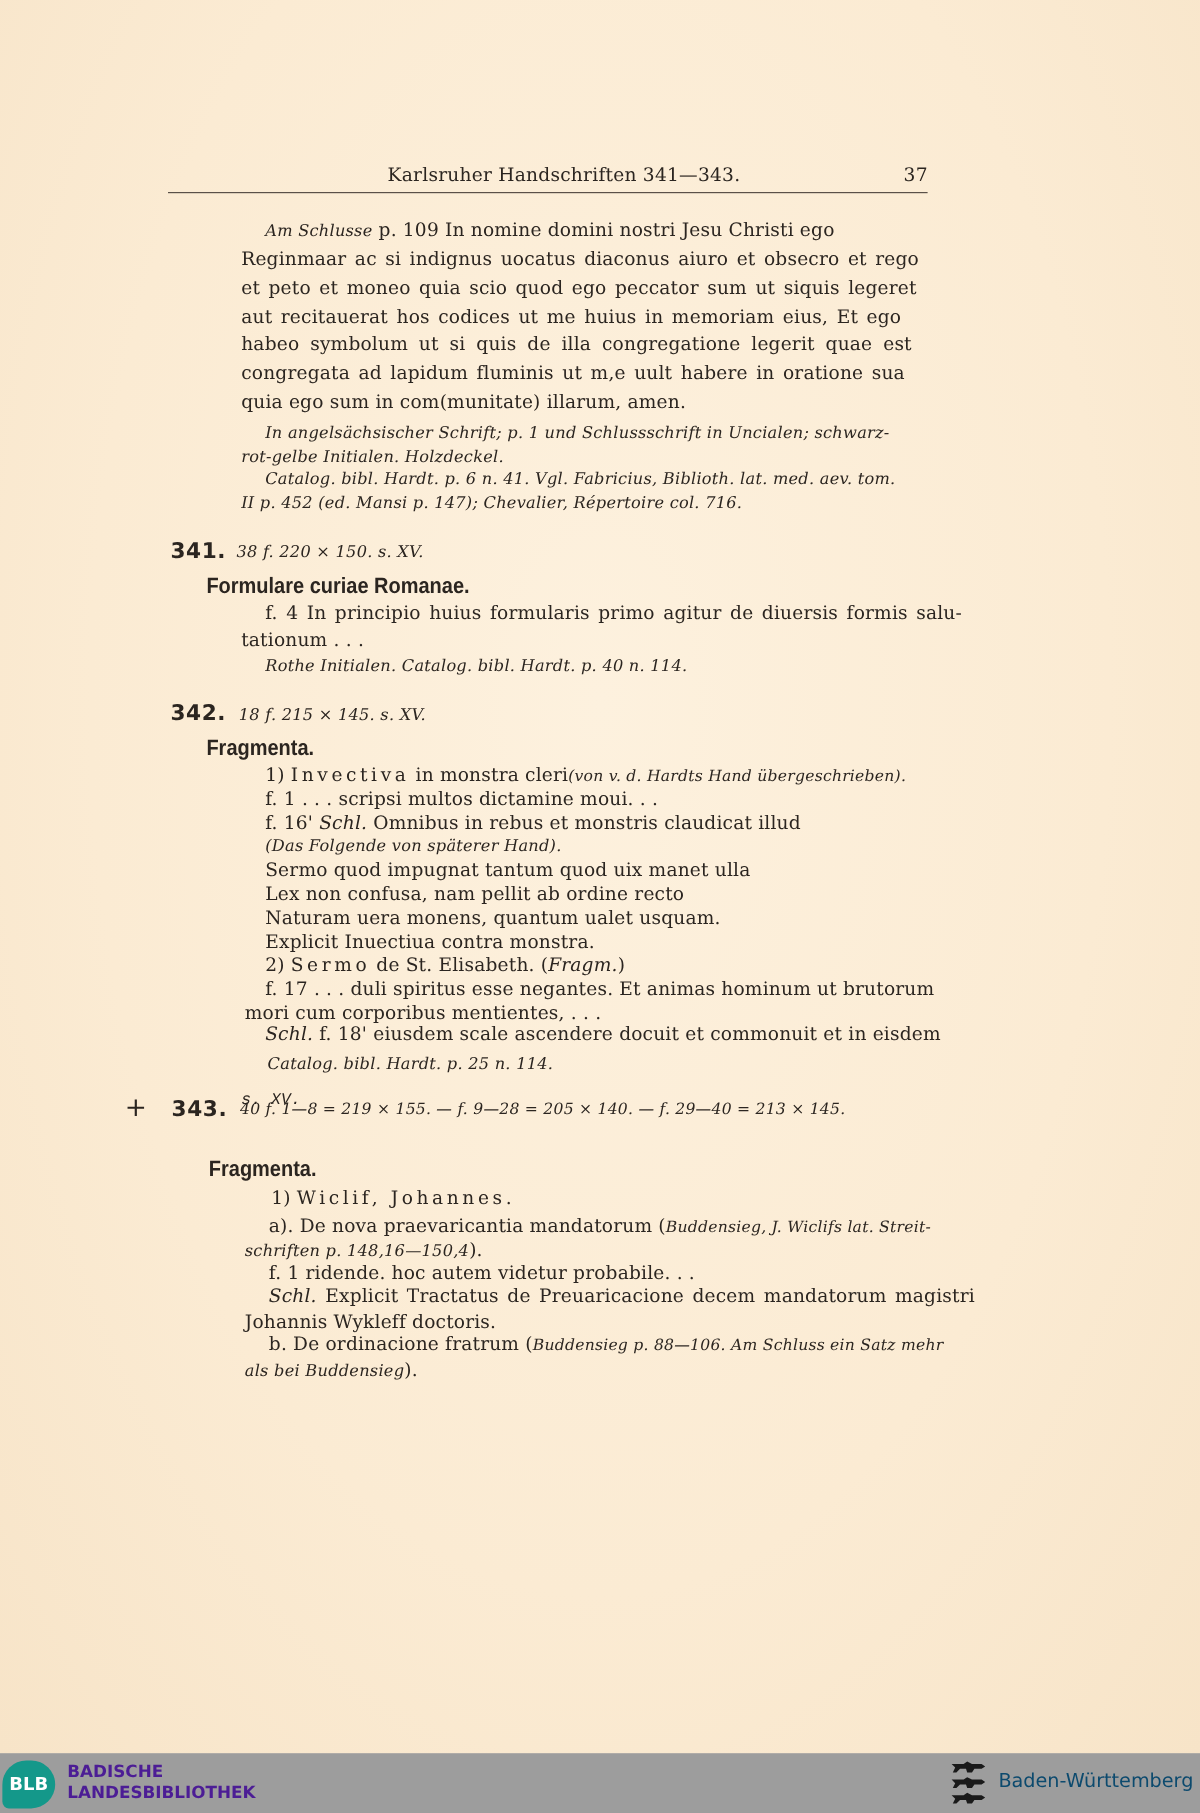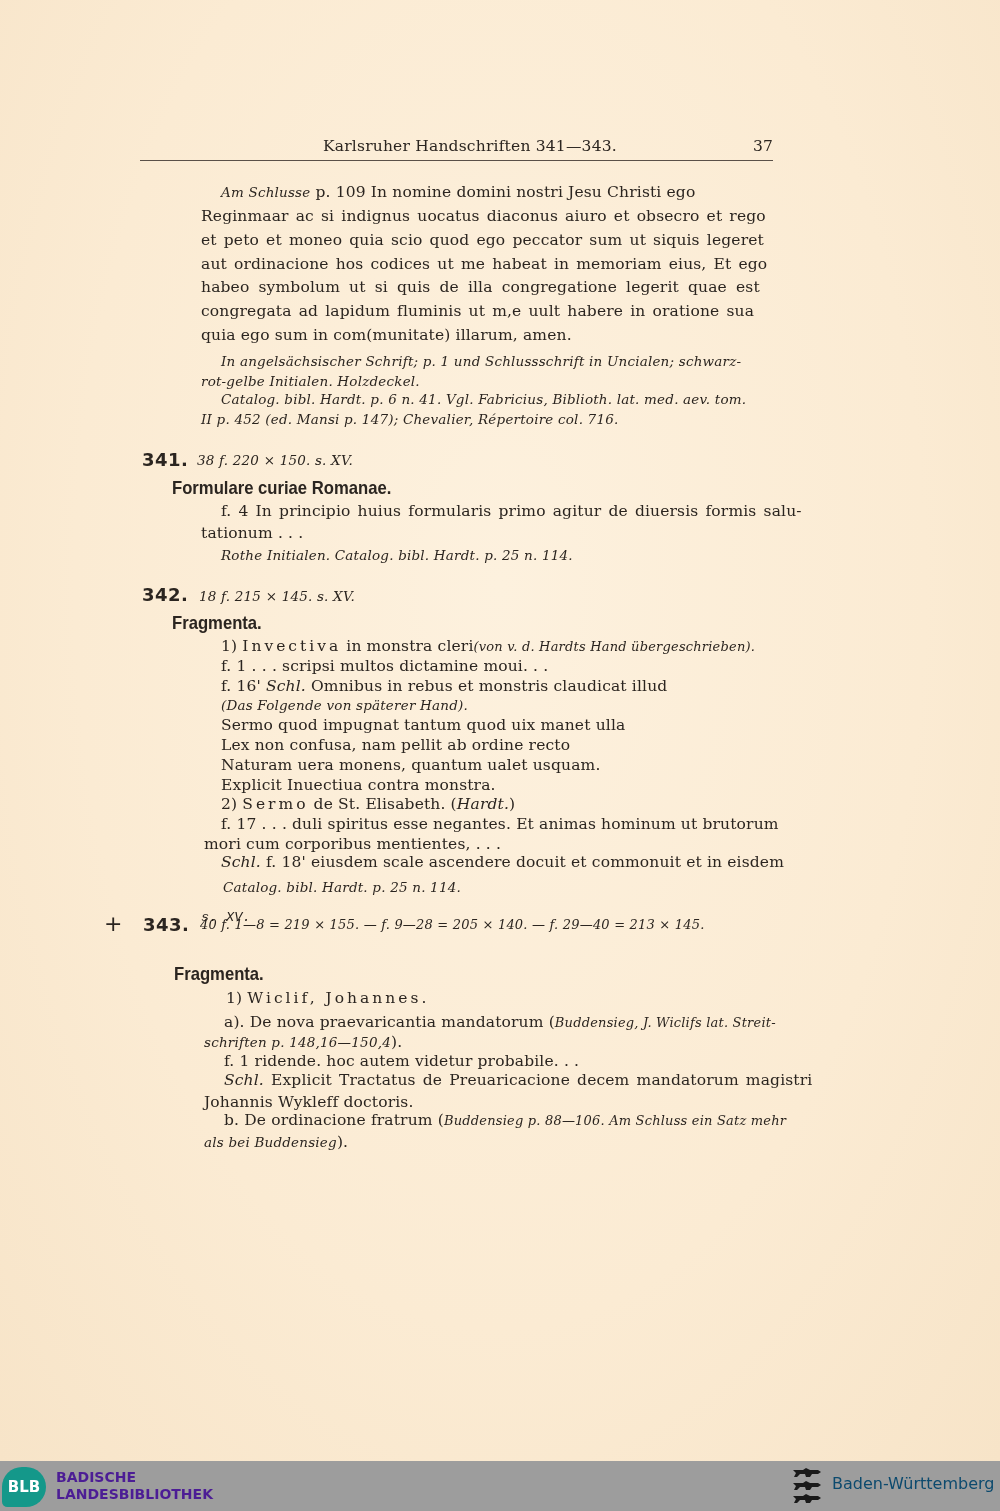--- a/index.html
+++ b/index.html
@@ -36,55 +36,55 @@
 
   <div class="abs hdr" style="left:323px;top:137px;">Karlsruher Handschriften 341—343.</div>
   <div class="abs hdr" style="left:753px;top:137px;">37</div>
   <div class="rule"></div>
 
   <div class="abs txt" style="left:221px;top:183px;">
     <span class="sm">Am Schlusse</span><span> p. 109 In nomine domini nostri Jesu Christi ego</span>
   </div>
   <div class="abs txt" style="left:201px;top:207px;word-spacing:2px;">Reginmaar ac si indignus uocatus diaconus aiuro et obsecro et rego</div>
   <div class="abs txt" style="left:201px;top:231px;word-spacing:2px;">et peto et moneo quia scio quod ego peccator sum ut siquis legeret</div>
-  <div class="abs txt" style="left:201px;top:255px;word-spacing:2px;">aut ordinacione hos codices ut me habeat in memoriam eius, Et ego</div>
+  <div class="abs txt" style="left:201px;top:255px;word-spacing:2px;">aut recitauerat hos codices ut me huius in memoriam eius, Et ego</div>
   <div class="abs txt" style="left:201px;top:278px;word-spacing:4px;">habeo symbolum ut si quis de illa congregatione legerit quae est</div>
   <div class="abs txt" style="left:201px;top:302px;word-spacing:2px;">congregata ad lapidum fluminis ut m,e uult habere in oratione sua</div>
   <div class="abs txt" style="left:201px;top:326px;text-align:right;">quia ego sum in com(munitate) illarum, amen.</div>
 
   <div class="abs sm" style="left:221px;top:353px;">In angelsächsischer Schrift; p. 1 und Schlussschrift in Uncialen; schwarz-</div>
   <div class="abs sm" style="left:201px;top:373px;">rot-gelbe Initialen. Holzdeckel.</div>
   <div class="abs sm" style="left:221px;top:391px;">Catalog. bibl. Hardt. p. 6 n. 41. Vgl. Fabricius, Biblioth. lat. med. aev. tom.</div>
   <div class="abs sm" style="left:201px;top:411px;">II p. 452 (ed. Mansi p. 147); Chevalier, Répertoire col. 716.</div>
 
   <div class="abs num" style="left:142px;top:449px;">341.</div>
   <div class="abs sm" style="left:197px;top:452px;">38 f. 220 ⨯ 150. s. XV.</div>
   <div class="abs title" style="left:172px;top:477px;">Formulare curiae Romanae.</div>
   <div class="abs txt" style="left:221px;top:502px;word-spacing:2px;">f. 4 In principio huius formularis primo agitur de diuersis formis salu-</div>
   <div class="abs txt" style="left:201px;top:524px;">tationum . . .</div>
-  <div class="abs sm" style="left:221px;top:547px;">Rothe Initialen. Catalog. bibl. Hardt. p. 25 n. 114.</div>
+  <div class="abs sm" style="left:221px;top:547px;">Rothe Initialen. Catalog. bibl. Hardt. p. 40 n. 114.</div>
 
   <div class="abs num" style="left:142px;top:584px;">342.</div>
   <div class="abs sm" style="left:199px;top:588px;">18 f. 215 ⨯ 145. s. XV.</div>
   <div class="abs title" style="left:172px;top:612px;">Fragmenta.</div>
 
   <div class="abs txt" style="left:221px;top:637px;">
     <span>1) </span><span class="sp">Invectiva</span><span> in monstra cleri</span><span class="sm" style="font-size:13px;">(von v. d. Hardts Hand übergeschrieben).</span>
   </div>
   <div class="abs txt" style="left:221px;top:657px;">f. 1 . . . scripsi multos dictamine moui. . .</div>
   <div class="abs txt" style="left:221px;top:677px;">
     <span>f. 16' </span><span class="it">Schl.</span><span> Omnibus in rebus et monstris claudicat illud</span>
   </div>
   <div class="abs sm" style="left:221px;top:697px;">(Das Folgende von späterer Hand).</div>
   <div class="abs txt" style="left:221px;top:716px;">Sermo quod impugnat tantum quod uix manet ulla</div>
   <div class="abs txt" style="left:221px;top:736px;">Lex non confusa, nam pellit ab ordine recto</div>
   <div class="abs txt" style="left:221px;top:756px;">Naturam uera monens, quantum ualet usquam.</div>
   <div class="abs txt" style="left:221px;top:776px;">Explicit Inuectiua contra monstra.</div>
   <div class="abs txt" style="left:221px;top:795px;">
-    <span>2) </span><span class="sp">Sermo</span><span> de St. Elisabeth.  (</span><span class="it">Hardt.</span><span>)</span>
+    <span>2) </span><span class="sp">Sermo</span><span> de St. Elisabeth.  (</span><span class="it">Fragm.</span><span>)</span>
   </div>
   <div class="abs txt" style="left:221px;top:815px;">f. 17 . . . duli spiritus esse negantes.  Et animas hominum ut brutorum</div>
   <div class="abs txt" style="left:204px;top:835px;">mori cum corporibus mentientes, . . .</div>
   <div class="abs txt" style="left:221px;top:853px;">
     <span class="it">Schl.</span><span> f. 18' eiusdem scale ascendere docuit et commonuit et in eisdem</span>
   </div>
   <div class="abs sm" style="left:223px;top:879px;text-align:center;">Catalog. bibl. Hardt. p. 25 n. 114.</div>
 
   <div class="abs" style="left:104px;top:911px;font-family:'DejaVu Sans',sans-serif;font-size:22px;">+</div>
   <div class="abs num" style="left:143px;top:914px;">343.</div>

